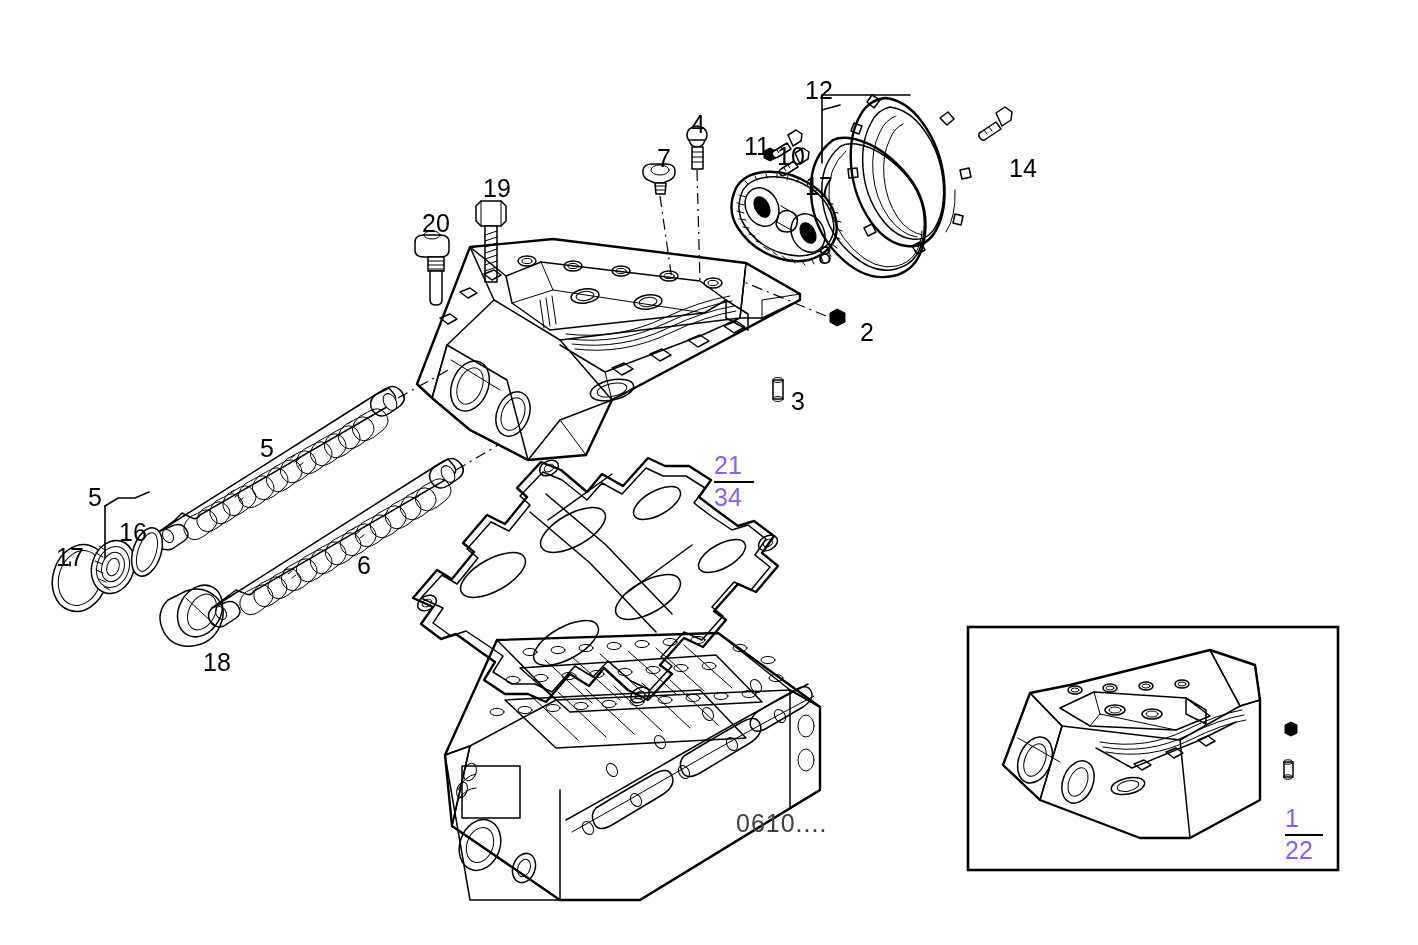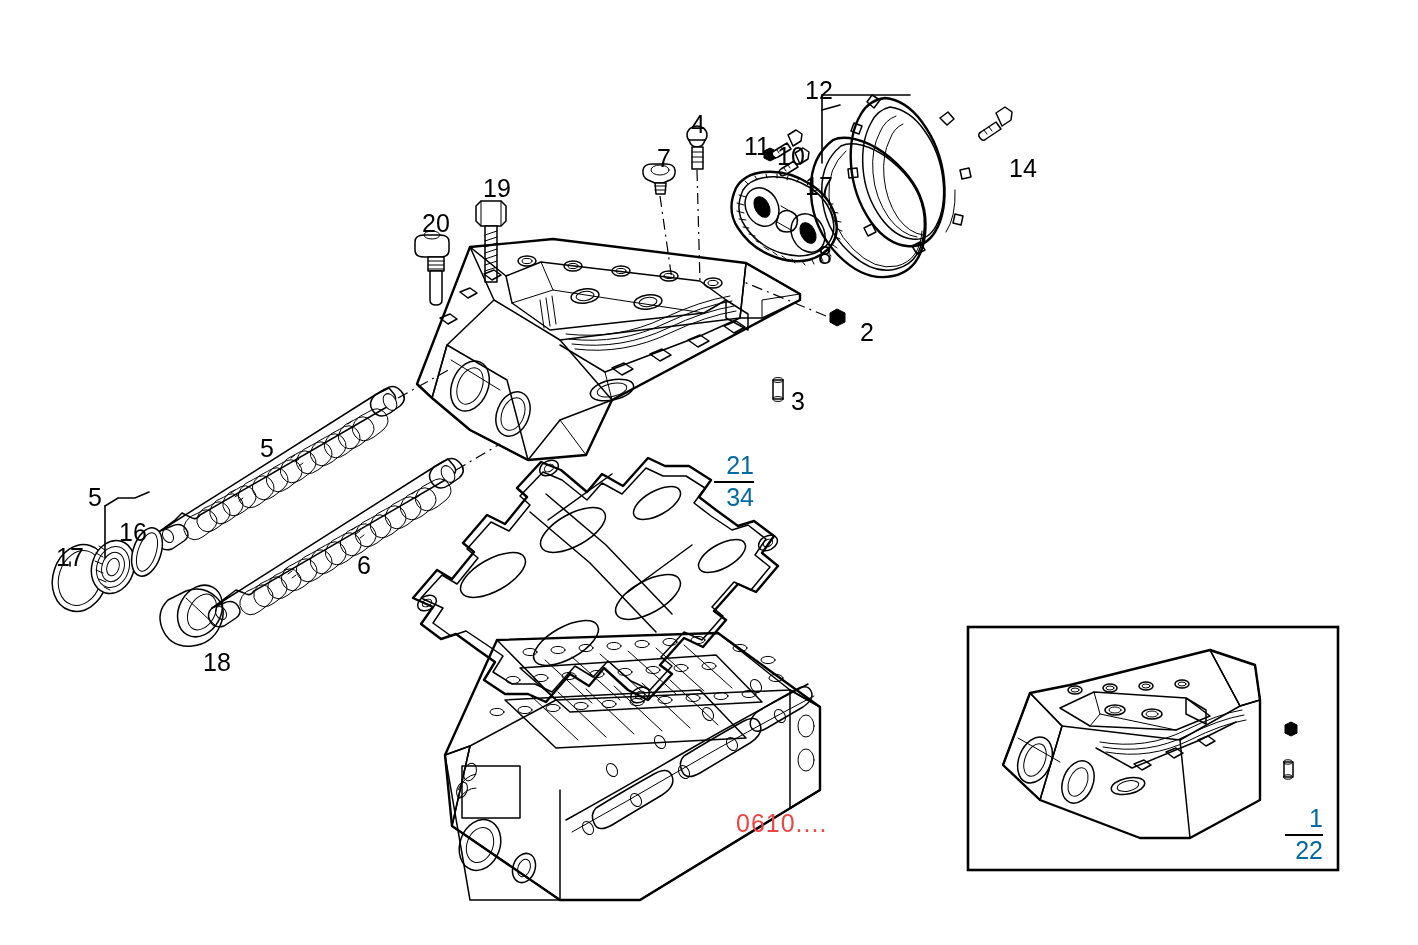--- a/index.html
+++ b/index.html
@@ -12,25 +12,25 @@
   .ln-h{fill:none;stroke:#000;stroke-width:2.4;stroke-linejoin:round;stroke-linecap:round;}
   .fillw{fill:#ffffff;stroke:#000;stroke-width:1.5;stroke-linejoin:round;}
   .fillw-t{fill:#ffffff;stroke:#000;stroke-width:1;stroke-linejoin:round;}
   .fillk{fill:#000;stroke:#000;stroke-width:1;}
   .dash{fill:none;stroke:#000;stroke-width:1.2;stroke-dasharray:11 5 2 5;}
   .lead{fill:none;stroke:#000;stroke-width:1.6;stroke-linecap:round;}
   .frame{fill:none;stroke:#000;stroke-width:2.6;}
   .lbl{position:absolute;font-family:"Liberation Sans",sans-serif;
        font-size:25px;color:#000;line-height:1;white-space:nowrap;
        letter-spacing:0px;}
-  .frac{position:absolute;text-align:right;font-family:"Liberation Sans",sans-serif;
-        font-size:25px;color:#0369a1;line-height:1.08;}
+  .frac{position:absolute;text-align:left;font-family:"Liberation Sans",sans-serif;
+        font-size:25px;color:#8b5cf6;line-height:1.08;}
   .frac .bar{border-top:2px solid #000;margin:2px 0 1px 0;}
   .code{position:absolute;font-family:"Liberation Sans",sans-serif;
-        font-size:25px;color:#ef4444;letter-spacing:1px;}
+        font-size:25px;color:#404040;letter-spacing:1px;}
 </style>
 </head>
 <body>
 
 <div id="stage">
 
 <svg id="art" viewBox="0 0 1418 945" xmlns="http://www.w3.org/2000/svg">
 
   <g>
 

